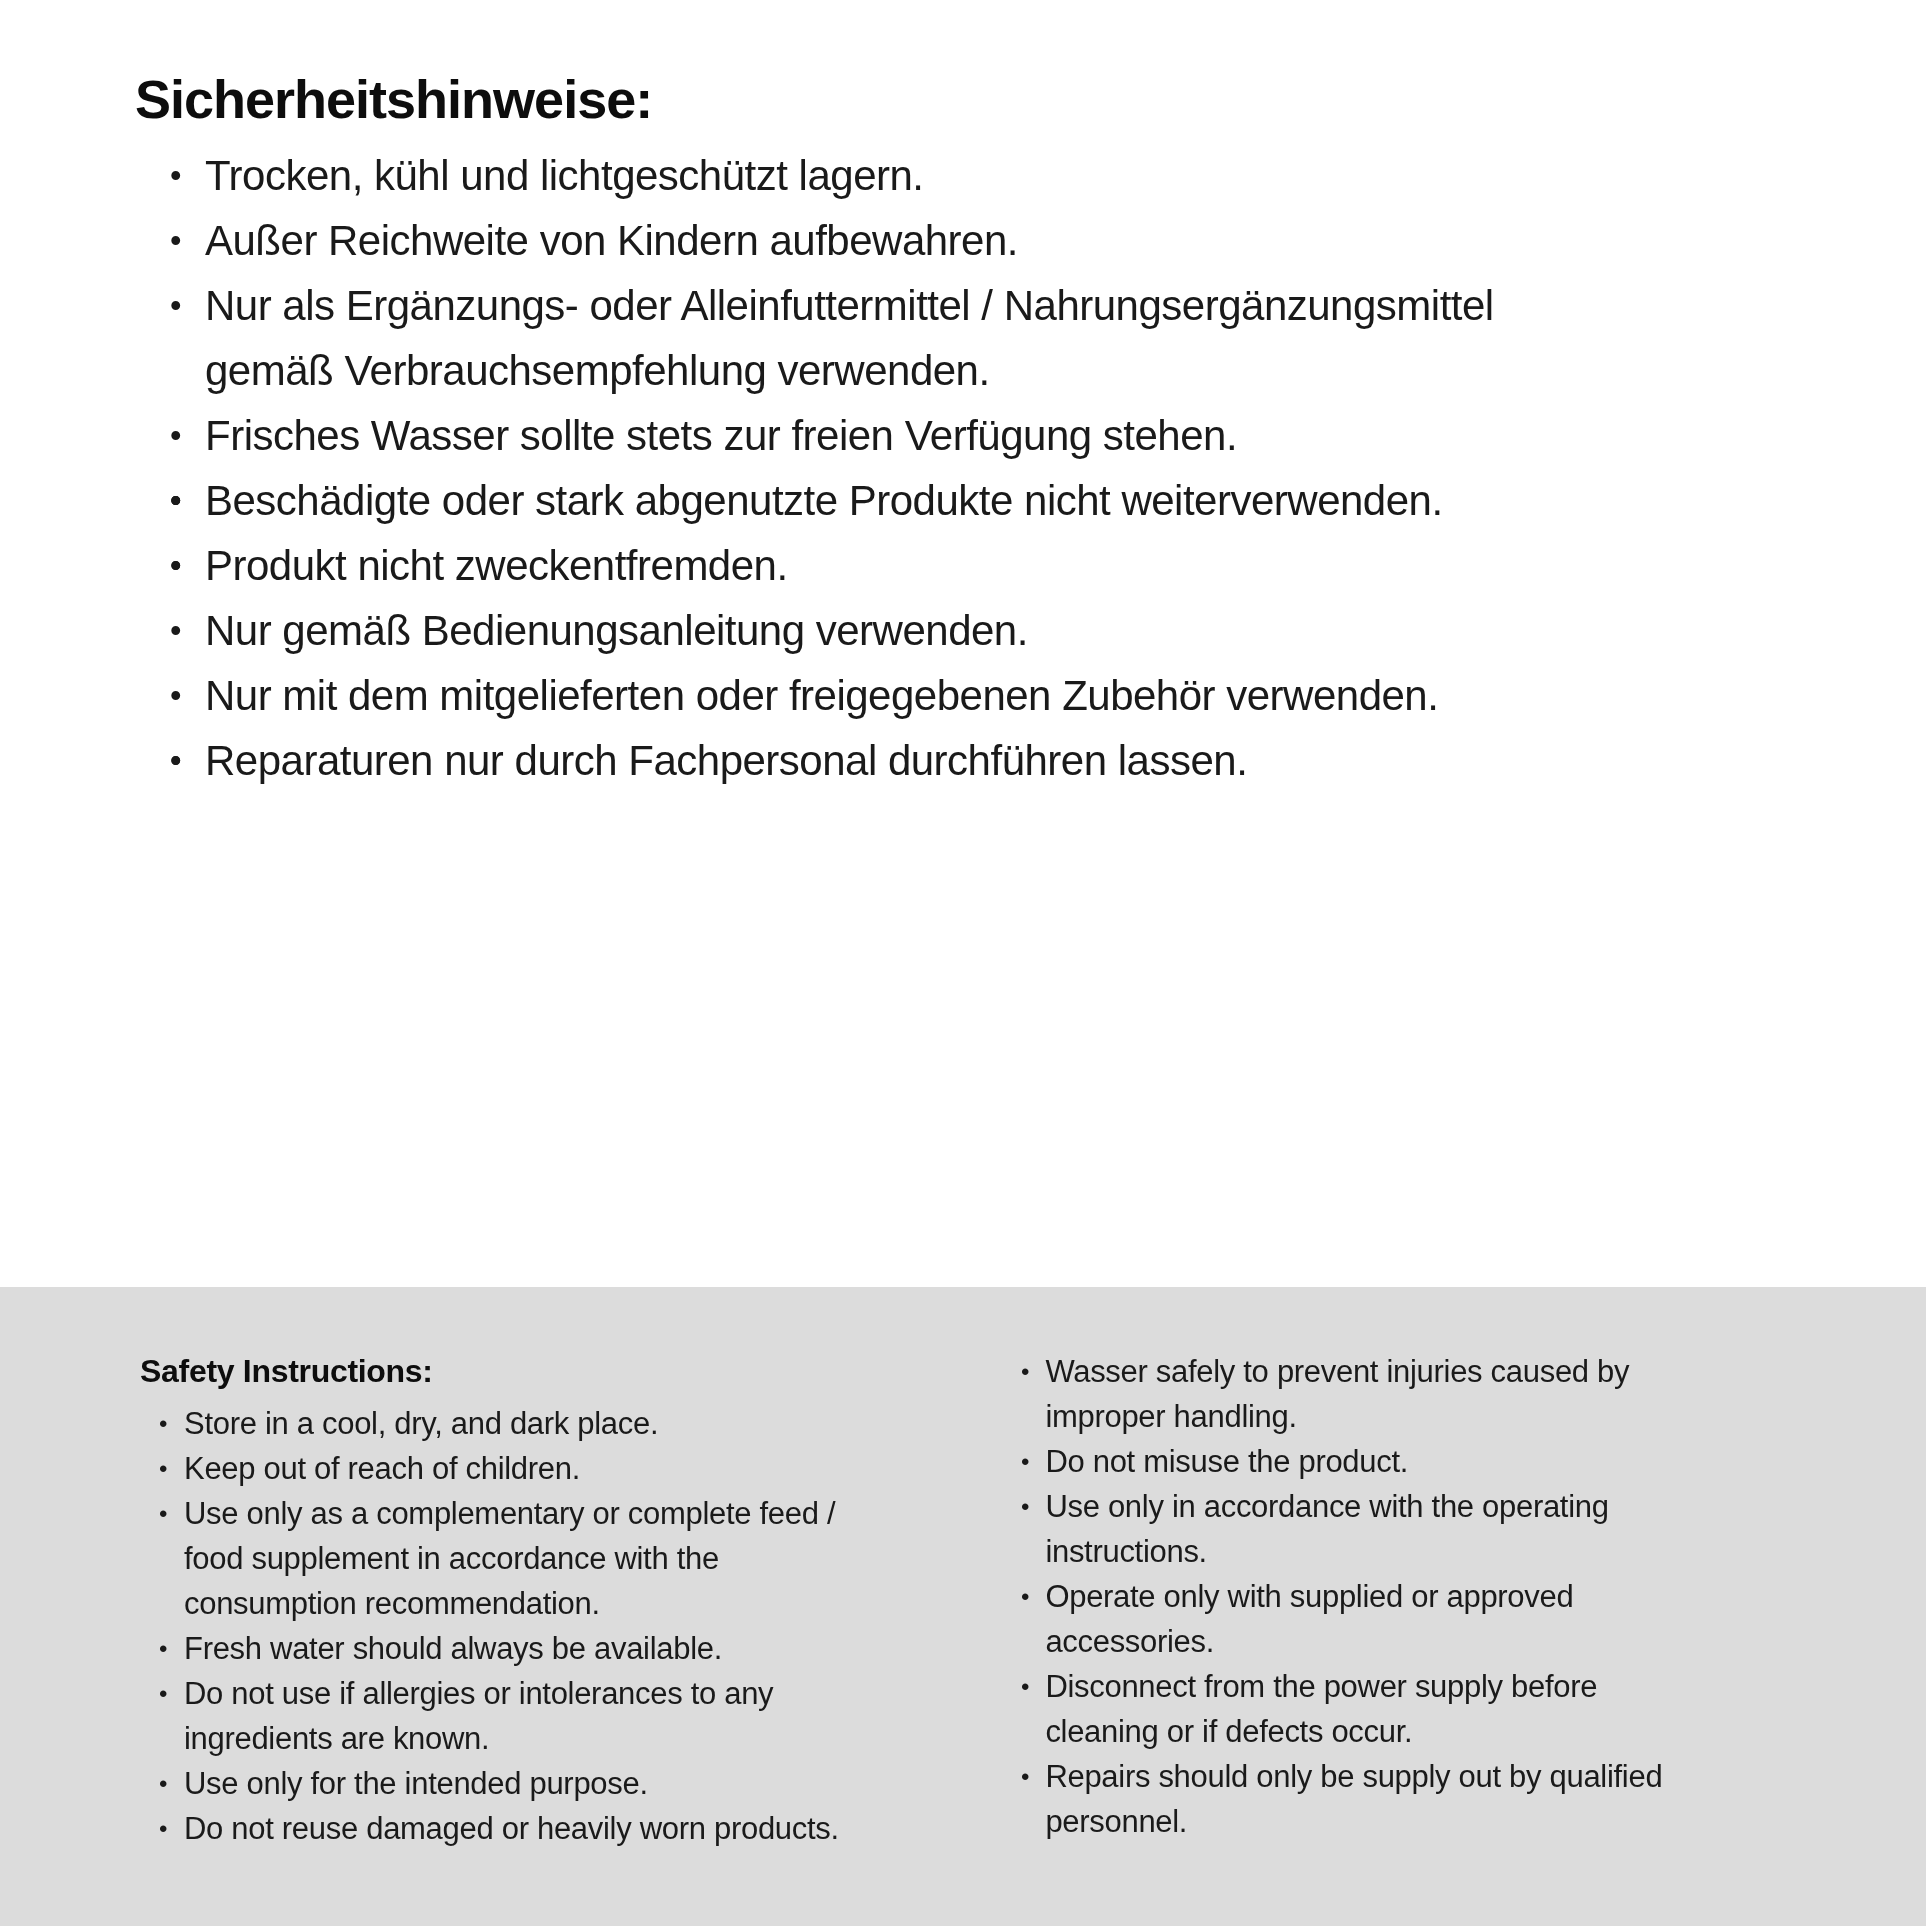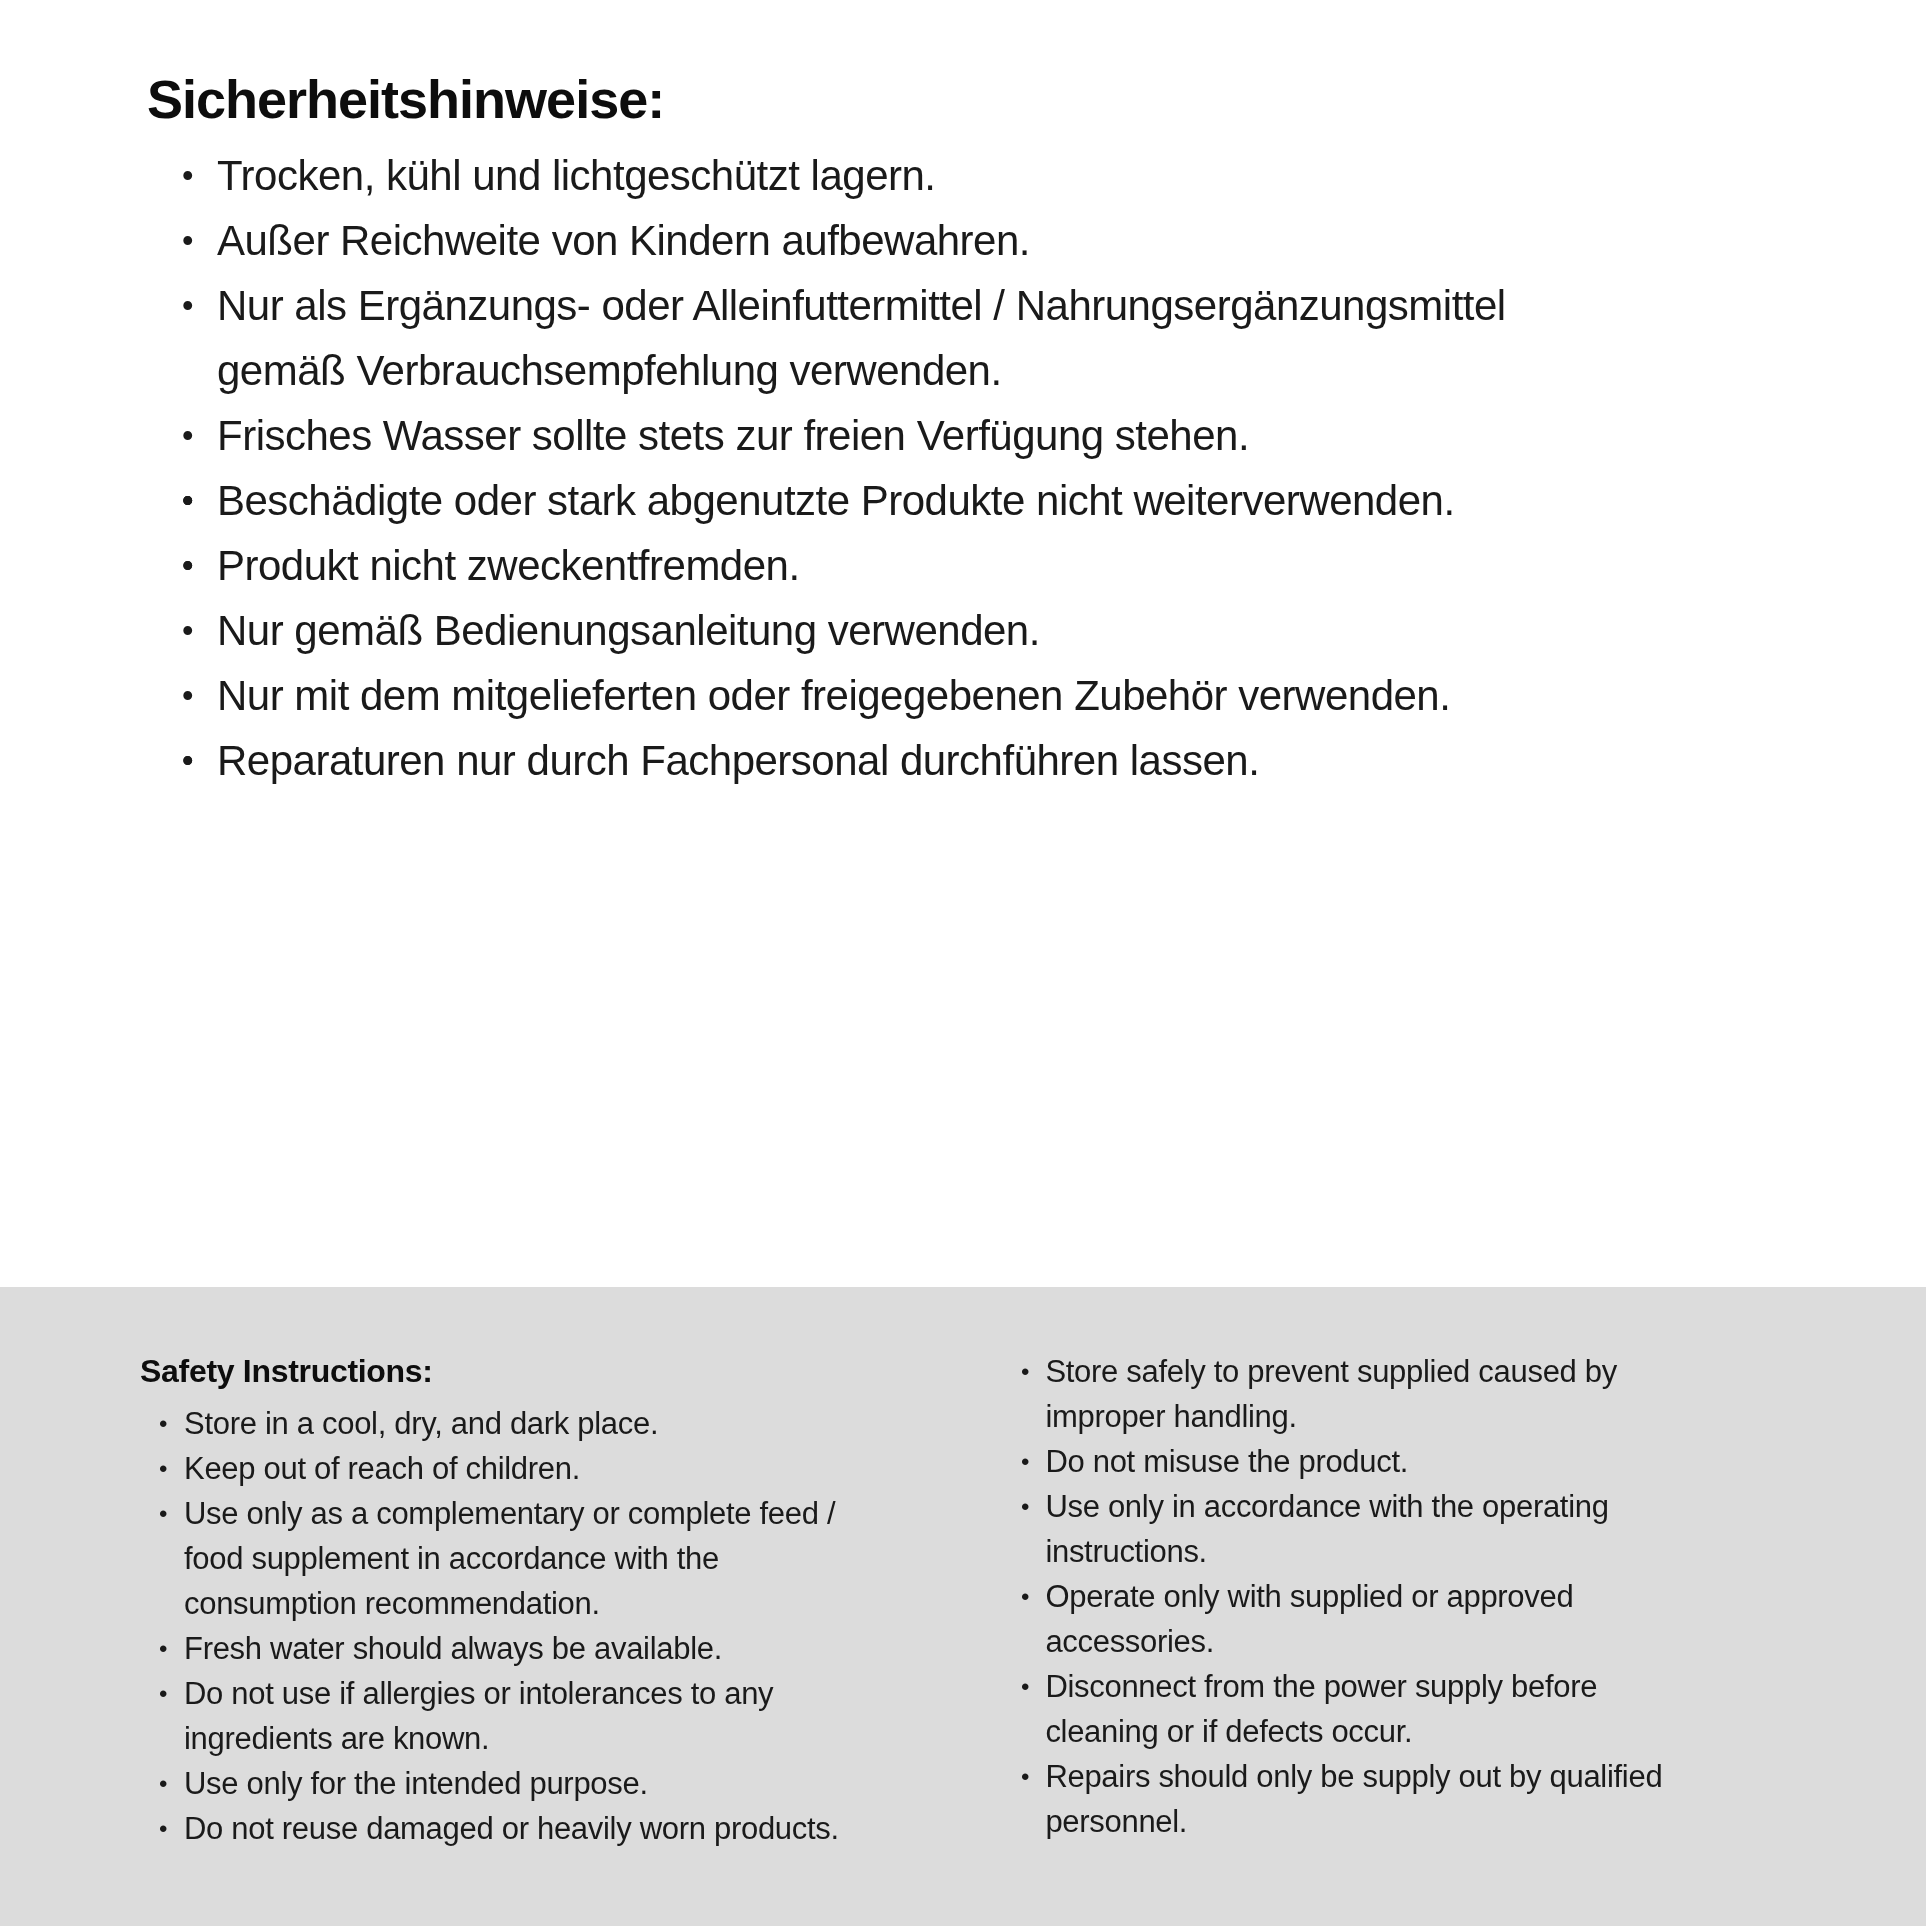--- a/index.html
+++ b/index.html
@@ -13,21 +13,21 @@
     height: 1926px;
     background: #ffffff;
     overflow: hidden;
     font-family: "Liberation Sans", "DejaVu Sans", sans-serif;
     color: #1a1a1a;
   }
 
   
   .de-section {
     position: absolute;
-    top: 0; left: 12px;
+    top: 0; left: 0;
     width: 1670px;
     height: 1287px;
     background: #ffffff;
   }
   .de-heading {
     margin: 67px 0 0 135px;
     font-size: 54px;
     line-height: 64px;
     font-weight: bold;
     color: #0d0d0d;
@@ -150,21 +150,21 @@
         <li><span class="bullet">•</span><span class="txt">Fresh water should always be available.</span></li>
         <li><span class="bullet">•</span><span class="txt">Do not use if allergies or intolerances to any
 ingredients are known.</span></li>
         <li><span class="bullet">•</span><span class="txt">Use only for the intended purpose.</span></li>
         <li><span class="bullet">•</span><span class="txt">Do not reuse damaged or heavily worn products.</span></li>
       </ul>
     </div>
 
     <div class="en-col-right">
       <ul class="en-list">
-        <li><span class="bullet">•</span><span class="txt">Store safely to prevent supplied caused by
+        <li><span class="bullet">•</span><span class="txt">Wasser safely to prevent injuries caused by
 improper handling.</span></li>
         <li><span class="bullet">•</span><span class="txt">Do not misuse the product.</span></li>
         <li><span class="bullet">•</span><span class="txt">Use only in accordance with the operating
 instructions.</span></li>
         <li><span class="bullet">•</span><span class="txt">Operate only with supplied or approved
 accessories.</span></li>
         <li><span class="bullet">•</span><span class="txt">Disconnect from the power supply before
 cleaning or if defects occur.</span></li>
         <li><span class="bullet">•</span><span class="txt">Repairs should only be supply out by qualified
 personnel.</span></li>

